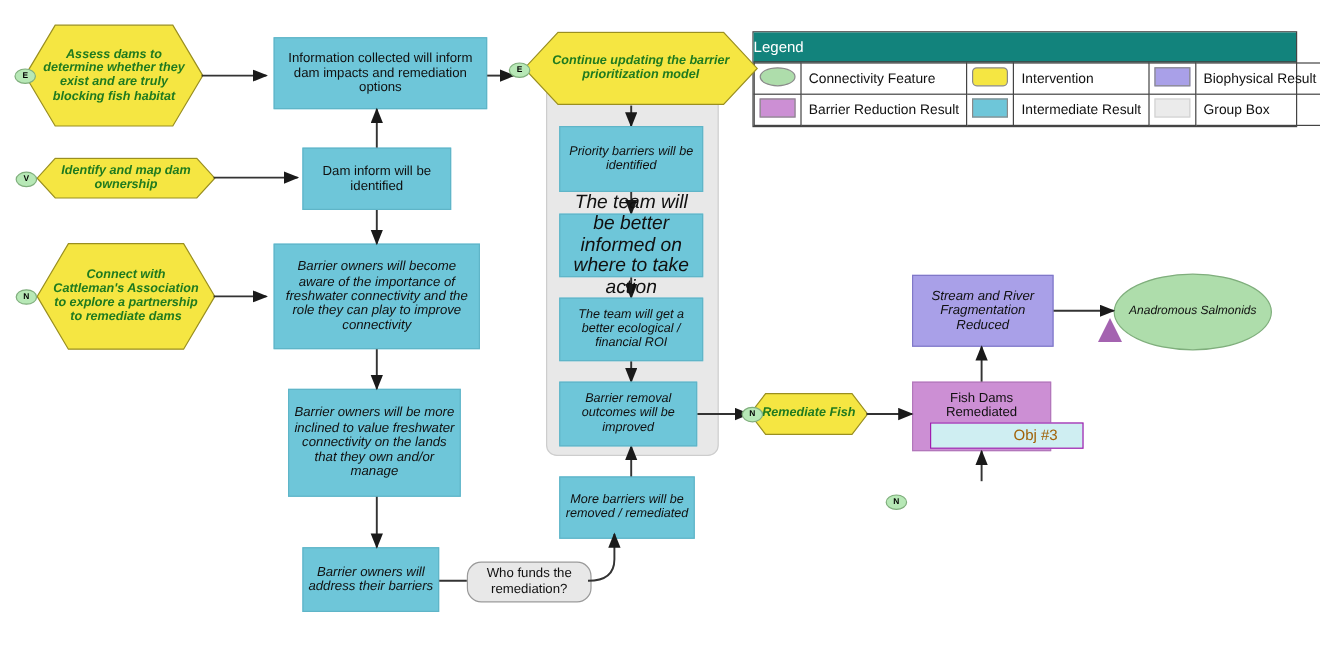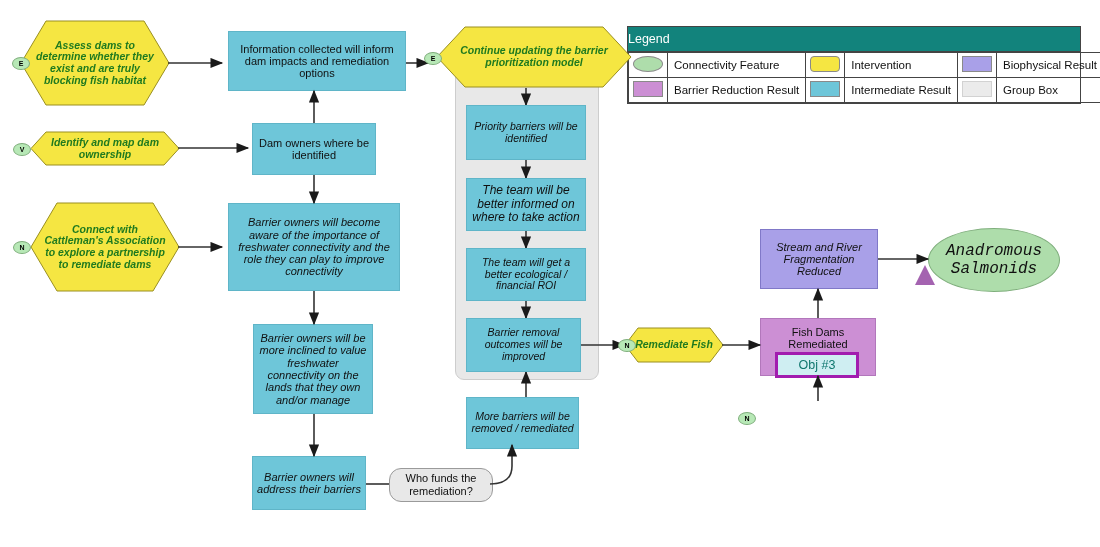--- a/index.html
+++ b/index.html
@@ -14,23 +14,23 @@
   .inter{background:#6ec6d9;border:1px solid #5fb5c8;color:#101010;}
   .inter .txt{font-style:italic;font-weight:400;}
   .inter.plain .txt{font-style:normal;}
 
   .biophys{background:#a9a0e8;border:1px solid #8078c8;color:#101010;}
   .biophys .txt{font-style:italic;}
 
   .barrier-res{background:#cc8fd4;border:1px solid #b277bb;color:#101010;}
   .barrier-res .txt{font-style:normal;}
 
-  .objbox{position:absolute;background:#cfeef2;border:3px solid #a21caf;
+  .objbox{position:absolute;background:#cfeef2;border:1px solid #a21caf;
           display:flex;align-items:center;justify-content:center;
-          font-size:12.5px;color:#0f766e;}
+          font-size:12.5px;color:#a16207;padding-left:48px;}
 
   
   .hex{position:absolute;}
   .hex svg{position:absolute;left:0;top:0;}
   .hex .hextxt{position:absolute;left:0;top:0;width:100%;height:100%;
       display:flex;align-items:center;justify-content:center;text-align:center;
       font-style:italic;font-weight:bold;color:#1f7a1f;line-height:1.12;
       padding:0 14px;box-sizing:border-box;}
 
   
@@ -149,28 +149,28 @@
     </svg>
     <div class="hextxt" style="font-size:10.5px;">Connect with Cattleman's Association to explore a partnership to remediate dams</div>
   </div>
   <div class="badge" style="left:13px;top:241px;">N</div>
 
   <div class="node rect inter plain" style="left:228px;top:31px;width:178px;height:60px;">
     <div class="txt" style="font-size:11px;">Information collected will inform dam impacts and remediation options</div>
   </div>
 
   <div class="node rect inter plain" style="left:252px;top:123px;width:124px;height:52px;">
-    <div class="txt" style="font-size:11px;">Dam owners where be identified</div>
+    <div class="txt" style="font-size:11px;">Dam inform will be identified</div>
   </div>
 
   <div class="node rect inter" style="left:228px;top:203px;width:172px;height:88px;">
     <div class="txt" style="font-size:11px;">Barrier owners will become aware of the importance of freshwater connectivity and the role they can play to improve connectivity</div>
   </div>
 
-  <div class="node rect inter" style="left:253px;top:324px;width:120px;height:90px;">
+  <div class="node rect inter" style="left:240px;top:324px;width:144px;height:90px;">
     <div class="txt" style="font-size:11px;">Barrier owners will be more inclined to value freshwater connectivity on the lands that they own and/or manage</div>
   </div>
 
   <div class="node rect inter" style="left:252px;top:456px;width:114px;height:54px;">
     <div class="txt" style="font-size:11px;">Barrier owners will address their barriers</div>
   </div>
 
   <div class="bubble" style="left:389px;top:468px;width:102px;height:32px;font-size:11px;">
     <span>Who funds the remediation?</span>
   </div>
@@ -183,21 +183,21 @@
     </svg>
     <div class="hextxt" style="font-size:10.5px;">Continue updating the barrier prioritization model</div>
   </div>
   <div class="badge" style="left:424px;top:52px;">E</div>
 
   <div class="node rect inter" style="left:466px;top:105px;width:120px;height:55px;z-index:3;">
     <div class="txt" style="font-size:10.5px;">Priority barriers will be identified</div>
   </div>
 
   <div class="node rect inter" style="left:466px;top:178px;width:120px;height:53px;z-index:3;">
-    <div class="txt" style="font-size:12px;">The team will be better informed on where to take action</div>
+    <div class="txt" style="font-size:16px;">The team will be better informed on where to take action</div>
   </div>
 
   <div class="node rect inter" style="left:466px;top:318px;width:115px;height:54px;z-index:3;">
     <div class="txt" style="font-size:10.5px;">Barrier removal outcomes will be improved</div>
   </div>
 
   <div class="node rect inter" style="left:466px;top:248px;width:120px;height:53px;z-index:3;">
     <div class="txt" style="font-size:10.5px;">The team will get a better ecological / financial ROI</div>
   </div>
 
@@ -219,21 +219,21 @@
     <div class="txt" style="font-size:11px;padding-bottom:18px;">Fish Dams Remediated</div>
   </div>
   <div class="objbox" style="left:775px;top:352px;width:78px;height:20px;">
     <span>Obj #3</span>
   </div>
 
   <div class="node rect biophys" style="left:760px;top:229px;width:118px;height:60px;">
     <div class="txt" style="font-size:11px;">Stream and River Fragmentation Reduced</div>
   </div>
 
-  <div class="ellipse" style="left:928px;top:228px;width:130px;height:62px;font-size:16px;font-family:Liberation Mono, monospace;">
+  <div class="ellipse" style="left:928px;top:228px;width:130px;height:62px;font-size:10px;">
     <span>Anadromous Salmonids</span>
   </div>
   <div class="tri" style="left:915px;top:265px;"></div>
 
   <div id="legend" style="left:627px;top:26px;width:452px;">
     <div class="lgd-title">Legend</div>
     <table>
       <tbody>
           <tr>
         <td class="sw">

